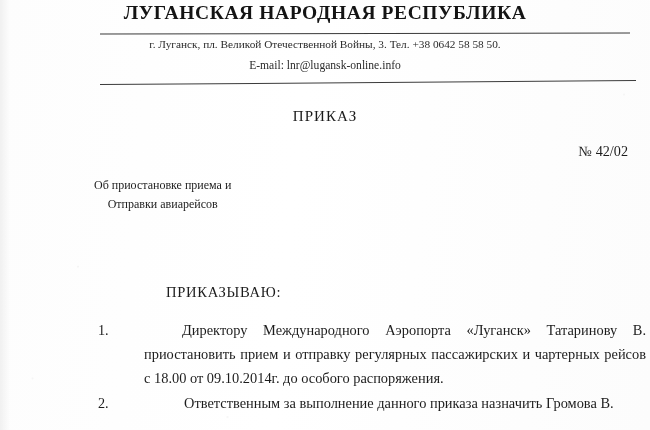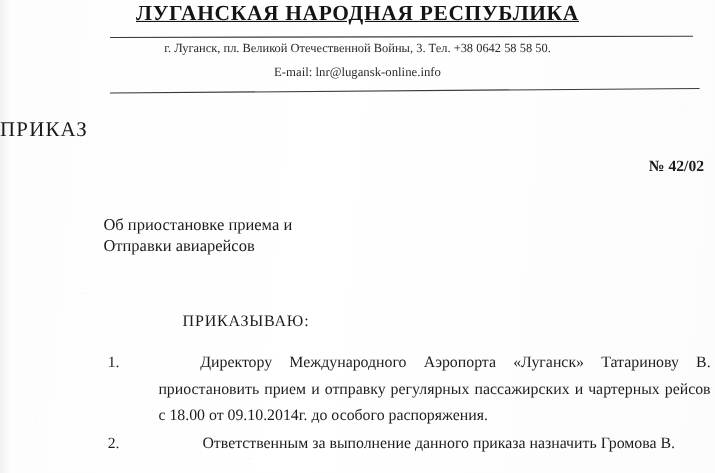--- a/index.html
+++ b/index.html
@@ -40,21 +40,20 @@
   
   .letterhead-title {
     position: absolute;
     left: 0; right: 0;
     top: 2px;
     text-align: center;
     font-weight: bold;
     font-size: 19.5px;
     letter-spacing: 0.6px;
     color: #141414;
-    text-decoration: underline;
   }
   .rule {
     position: absolute;
     height: 0;
     border-top: 1.1px solid #3a3a3a;
   }
   .rule-top {
     left: 100px;
     width: 530px;
     top: 33px;
@@ -81,45 +80,46 @@
     text-align: center;
     font-size: 11.6px;
     color: #2a2a2a;
   }
 
   
   .doc-title {
     position: absolute;
     left: 0; right: 0;
     top: 108px;
-    font-size: 19px;
+    text-align: center;
+    font-size: 15px;
     letter-spacing: 1.1px;
     color: #1a1a1a;
   }
   .date-line {
     position: absolute;
     left: 94px;
     top: 146px;
     font-size: 14.2px;
   }
   .number-line {
     position: absolute;
-    right: 10px;
+    right: 22px;
     top: 143px;
     font-size: 14.2px;
-    font-weight: bold;
   }
 
   
   .subject {
     position: absolute;
     left: 94px;
-    top: 196px;
-    font-size: 15px;
+    top: 176px;
+    font-size: 12px;
     line-height: 19px;
+    text-align: center;
   }
   .subject div { white-space: nowrap; }
 
   
   .body-para {
     position: absolute;
     left: 94px;
     top: 231px;
     width: 546px;
     font-size: 14.4px;

